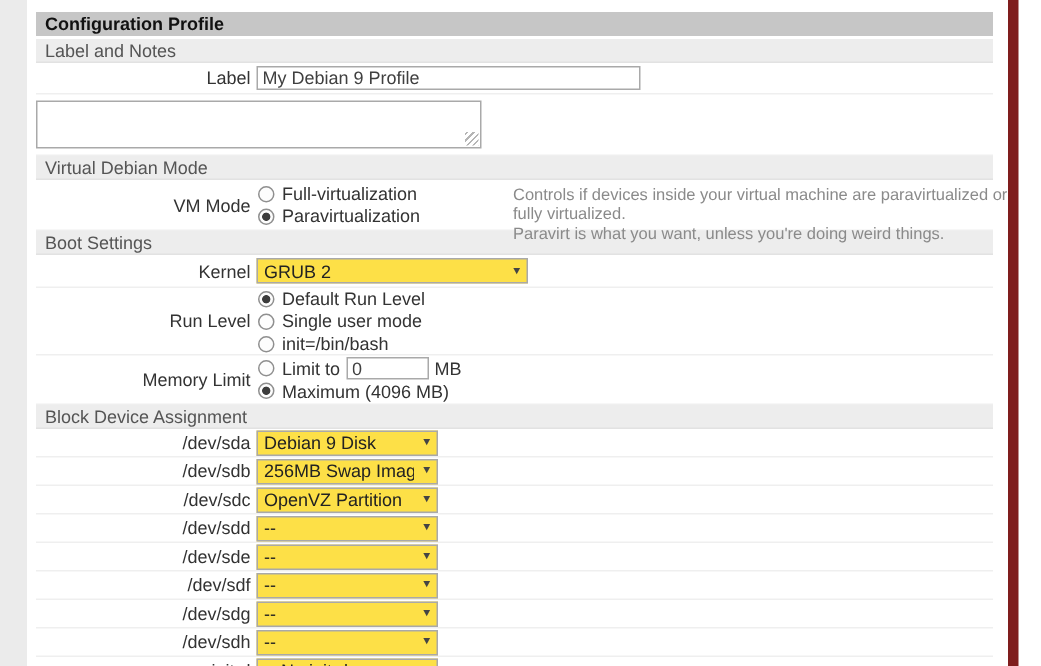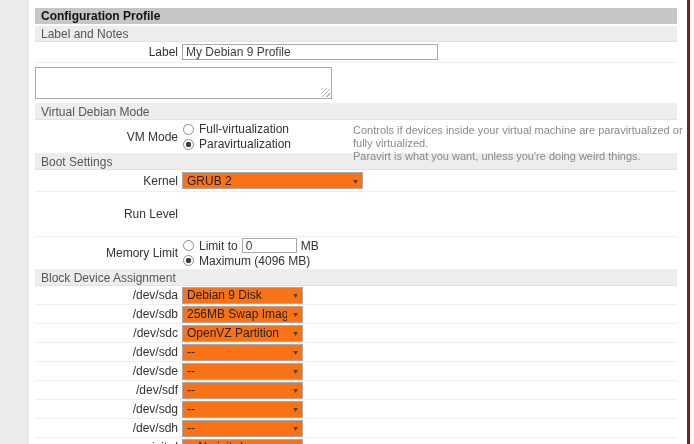--- a/index.html
+++ b/index.html
@@ -5,22 +5,22 @@
   * { box-sizing: border-box; }
   html, body { margin: 0; padding: 0; }
   body {
     width: 694px; height: 444px; overflow: hidden;
     background: #ffffff;
     font-family: "Liberation Sans", "DejaVu Sans", sans-serif;
     font-size: 12px; color: #333;
   }
   .left-margin { position: absolute; left: 0; top: 0; width: 29px; height: 444px; background: #ebebeb; }
   .panel {
-    position: absolute; left: 29px; top: 0; width: 661px; height: 444px;
-    background: #fff; border-right: 3px solid #7f1d1d;
+    position: absolute; left: 18px; top: 0; width: 661px; height: 444px;
+    background: #fff; border-right: 7px solid #7f1d1d;
   }
   .form { margin: 8px 10px 0 6px; }
 
   .main-header {
     background: #c6c6c6; height: 16px; line-height: 16px;
     font-weight: bold; font-size: 12px; color: #111; padding-left: 6px;
   }
   .section-header {
     background: #ededed; height: 16px; line-height: 16px;
     font-size: 12px; color: #555; padding-left: 6px;
@@ -66,21 +66,21 @@
     width: 11px; height: 11px; margin: 0 5px 0 1px;
     border: 1px solid #8f8f8f; border-radius: 50%;
     background: #fdfdfd; flex: none;
   }
   .radio:checked { background: radial-gradient(circle, #3c3c3c 0 2.5px, #fdfdfd 3px); }
   .radio-line { display: flex; align-items: center; height: 15px; font-size: 12px; color: #333; }
   .radio-stack { display: flex; flex-direction: column; justify-content: center; }
 
   .select {
     position: relative; display: inline-flex; align-items: center;
-    height: 17px; border: 1px solid #a9a9a9; background: #f97316;
+    height: 17px; border: 1px solid #a9a9a9; background: #fde047;
     font-size: 12px; color: #222; padding: 0 15px 0 4px; cursor: default;
   }
   .select-kernel { width: 181px; }
   .select-device { width: 121px; }
   .select .value { overflow: hidden; white-space: nowrap; }
   .select .arrow {
     position: absolute; right: 3px; top: 50%;
     transform: translateY(-50%) scaleX(1.1); font-size: 7px; color: #444;
   }
 
@@ -139,20 +139,34 @@
     <div class="form-row kernel-row">
       <div class="row-label">Kernel</div>
       <div class="select select-kernel">
         <span class="value">GRUB 2</span>
         <span class="arrow">▼</span>
       </div>
     </div>
 
     <div class="form-row runlevel-row">
       <div class="row-label">Run Level</div>
+      <div class="radio-stack">
+        <label class="radio-line">
+          <input type="radio" name="runlevel" class="radio" checked="" style="">
+          <span>Default Run Level</span>
+        </label>
+        <label class="radio-line">
+          <input type="radio" name="runlevel" class="radio" style="">
+          <span>Single user mode</span>
+        </label>
+        <label class="radio-line">
+          <input type="radio" name="runlevel" class="radio" style="">
+          <span>init=/bin/bash</span>
+        </label>
+      </div>
     </div>
 
     <div class="form-row memlimit-row">
       <div class="row-label">Memory Limit</div>
       <div class="radio-stack">
         <label class="radio-line">
           <input type="radio" name="memlimit" class="radio" style="">
           <span>Limit to</span>
           <input class="text-input mem-input" type="text" value="0" style="">
           <span>MB</span>

